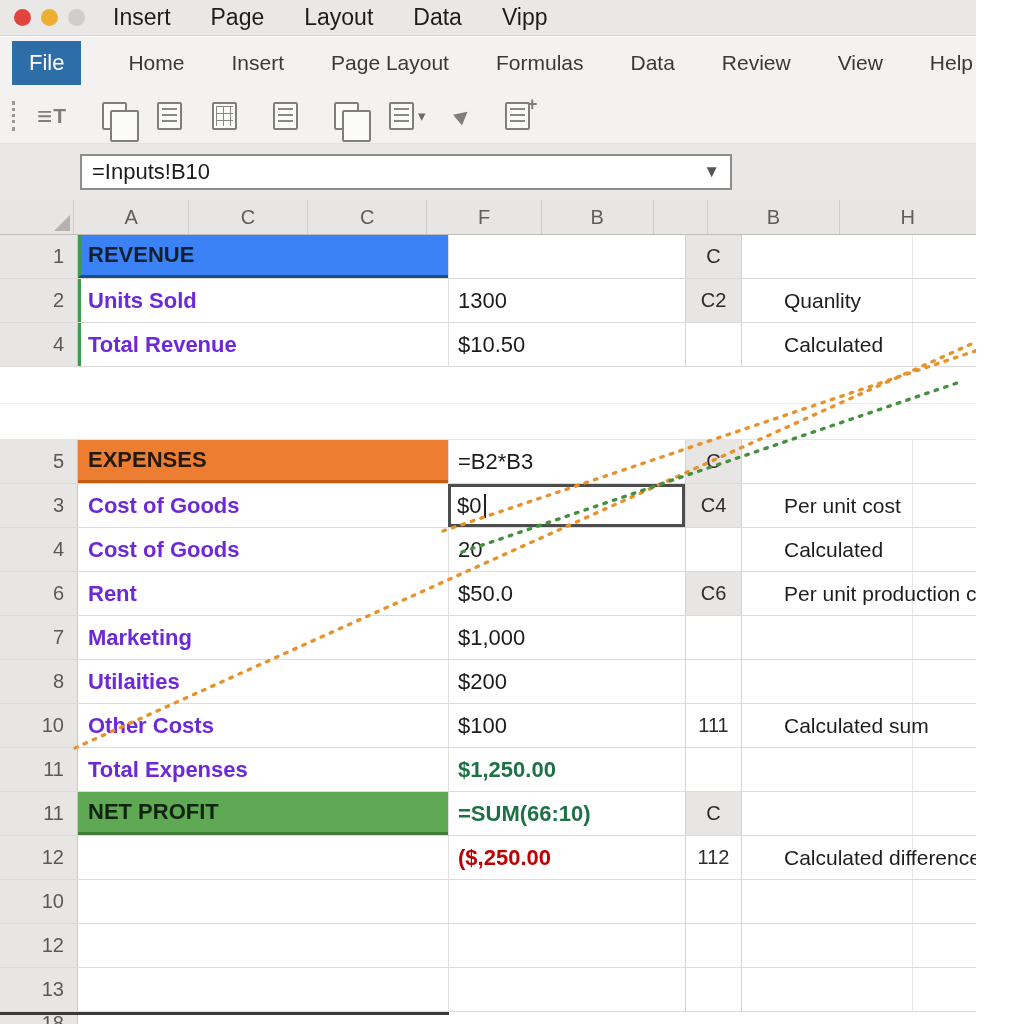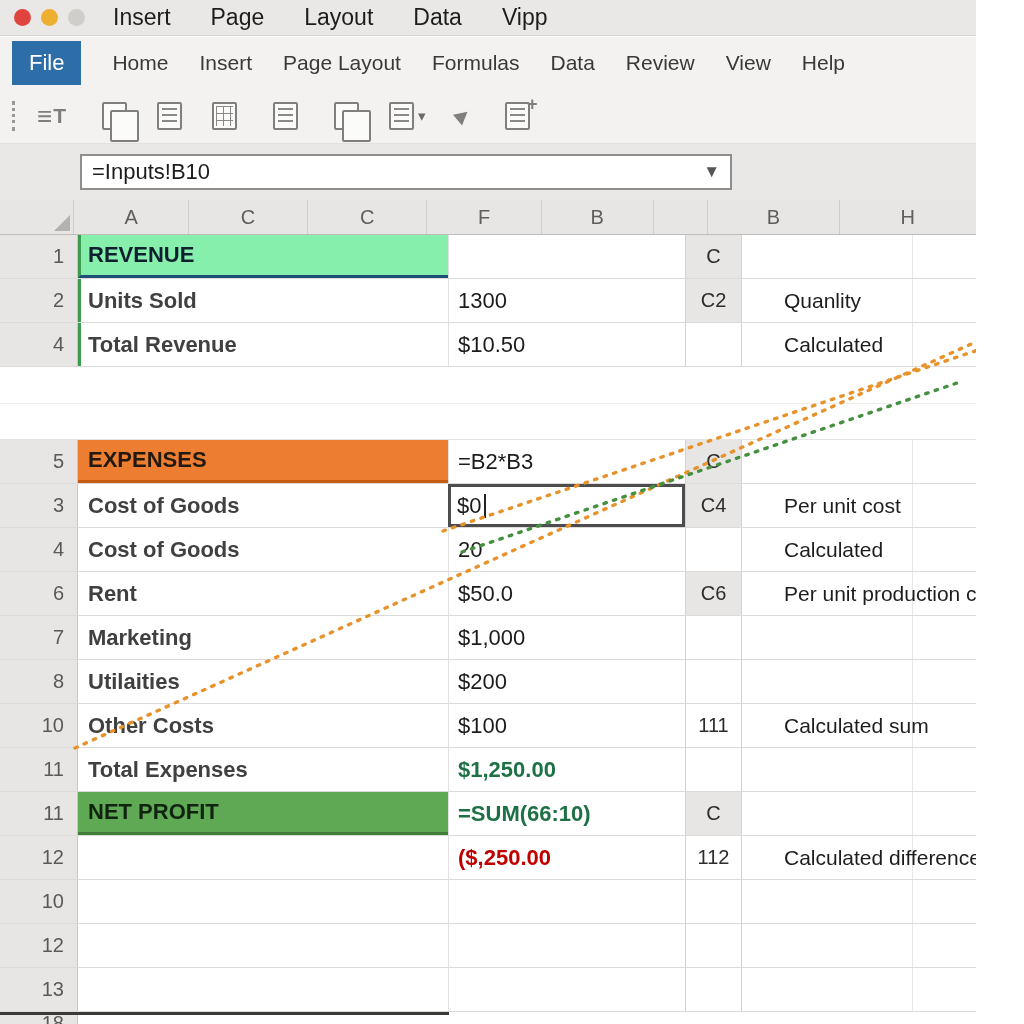--- a/index.html
+++ b/index.html
@@ -13,21 +13,21 @@
   .menubar { position:absolute; top:0; left:0; right:0; height:36px;
     background:#e9e8e6; border-bottom:1px solid #d6d5d3;
     display:flex; align-items:center; }
   .dots { display:flex; gap:10px; margin:0 28px 0 14px; }
   .dot { width:17px; height:17px; border-radius:50%; }
   .dot.red { background:#e0443e; } .dot.yellow { background:#eeae2f; } .dot.grey { background:#cfcecb; }
   .menu-item { font-size:23px; color:#1d1d1d; margin-right:40px; font-weight:500; }
 
   
   .ribbonrow { position:absolute; top:37px; left:0; right:0; height:51px;
-    background:#f3f2f0; display:flex; align-items:center; }
+    background:#f3f2f0; display:flex; align-items:center;gap:16px; }
   .file-tab { background:#2d6da8; color:#fff; font-size:22px; padding:9px 17px;
     margin-left:12px; }
   .rtab { font-size:21px; color:#3a3938; margin-left:31px; }
 
   
   .toolbar { position:absolute; top:88px; left:0; right:0; height:56px;
     background:#f3f2f0; border-bottom:1px solid #e2e1df;
     display:flex; align-items:center; gap:20px; padding-left:12px; }
   .vsep { height:30px; border-left:3px dotted #9a9998; margin-right:2px; }
   .glyphs { display:flex; align-items:center; color:#7f7e7c; }
@@ -70,31 +70,31 @@
   .cw1{width:120px}.cw2{width:125px}.cw3{width:125px}.cw4{width:120px}
   .cw5{width:117px}.cw6{width:57px}.cw7{width:138px}.cw8{width:143px;border-right:none}
 
   
   .gridbody { position:absolute; top:235px; left:0; right:0; bottom:0; background:#fff; }
   .r { display:flex; height:44px; border-bottom:1px solid #dcdbd9; position:relative; }
   .rh { width:78px; background:#e7e6e4; border-right:1px solid #c9c8c6;
     display:flex; align-items:center; justify-content:flex-end; padding-right:13px;
     font-size:20px; color:#5a5958; }
   .lab { width:370px; display:flex; align-items:center; padding-left:10px;
-    font-size:22px; font-weight:700; color:#404040; white-space:nowrap; }
+    font-size:22px; font-weight:700; color:#6d28d9; white-space:nowrap; }
   .val { width:237px; display:flex; align-items:center; padding-left:9px;
     font-size:22px; color:#1b1b1b; border-left:1px solid #e2e1df; white-space:nowrap; }
   .code { width:57px; display:flex; align-items:center; justify-content:center;
     font-size:20px; color:#2c2c2c; border-left:1px solid #d4d3d1; border-right:1px solid #d4d3d1; }
   .note { width:138px; display:flex; align-items:center; padding-left:10px;
     font-size:21px; color:#1d1d1d; white-space:nowrap; position:relative; z-index:2;margin-left:32px; }
   .hcol { flex:1; border-left:1px solid #e8e7e5; }
   .cgrey { background:#e7e6e4; }
   .gaccent { border-left:3px solid #3d9b4f; padding-left:7px; }
-  .hdr-blue   { background:#86efac; border-bottom:3px solid #1f4e79; color:#10202f; }
+  .hdr-blue   { background:#3b82f6; border-bottom:3px solid #1f4e79; color:#10202f; }
   .hdr-orange { background:#ed7d31; border-bottom:3px solid #c55a11; color:#221a10; }
   .hdr-green  { background:#5fa854; border-bottom:3px solid #3f7d38; color:#10230f; }
   .green-text { color:#1e7145; font-weight:700; }
   .red-text   { color:#c00000; font-weight:700; }
   .sel { box-shadow:inset 0 0 0 3px #4d4d4d; border-left:none; }
   .sel::after { content:""; width:2px; height:24px; background:#222; margin-left:3px; }
   .gap { height:73px; background:#fff; border-bottom:1px solid #e6e5e3; position:relative; }
   .gap::after { content:""; position:absolute; left:0; right:0; top:36px; height:1px; background:#eeedeb; }
   .partial { height:12px; overflow:hidden; border-bottom:none;flex-direction:column; }
   .darkline { position:absolute; left:0; top:0; width:449px; height:3px; background:#3a3a38; z-index:4; }

